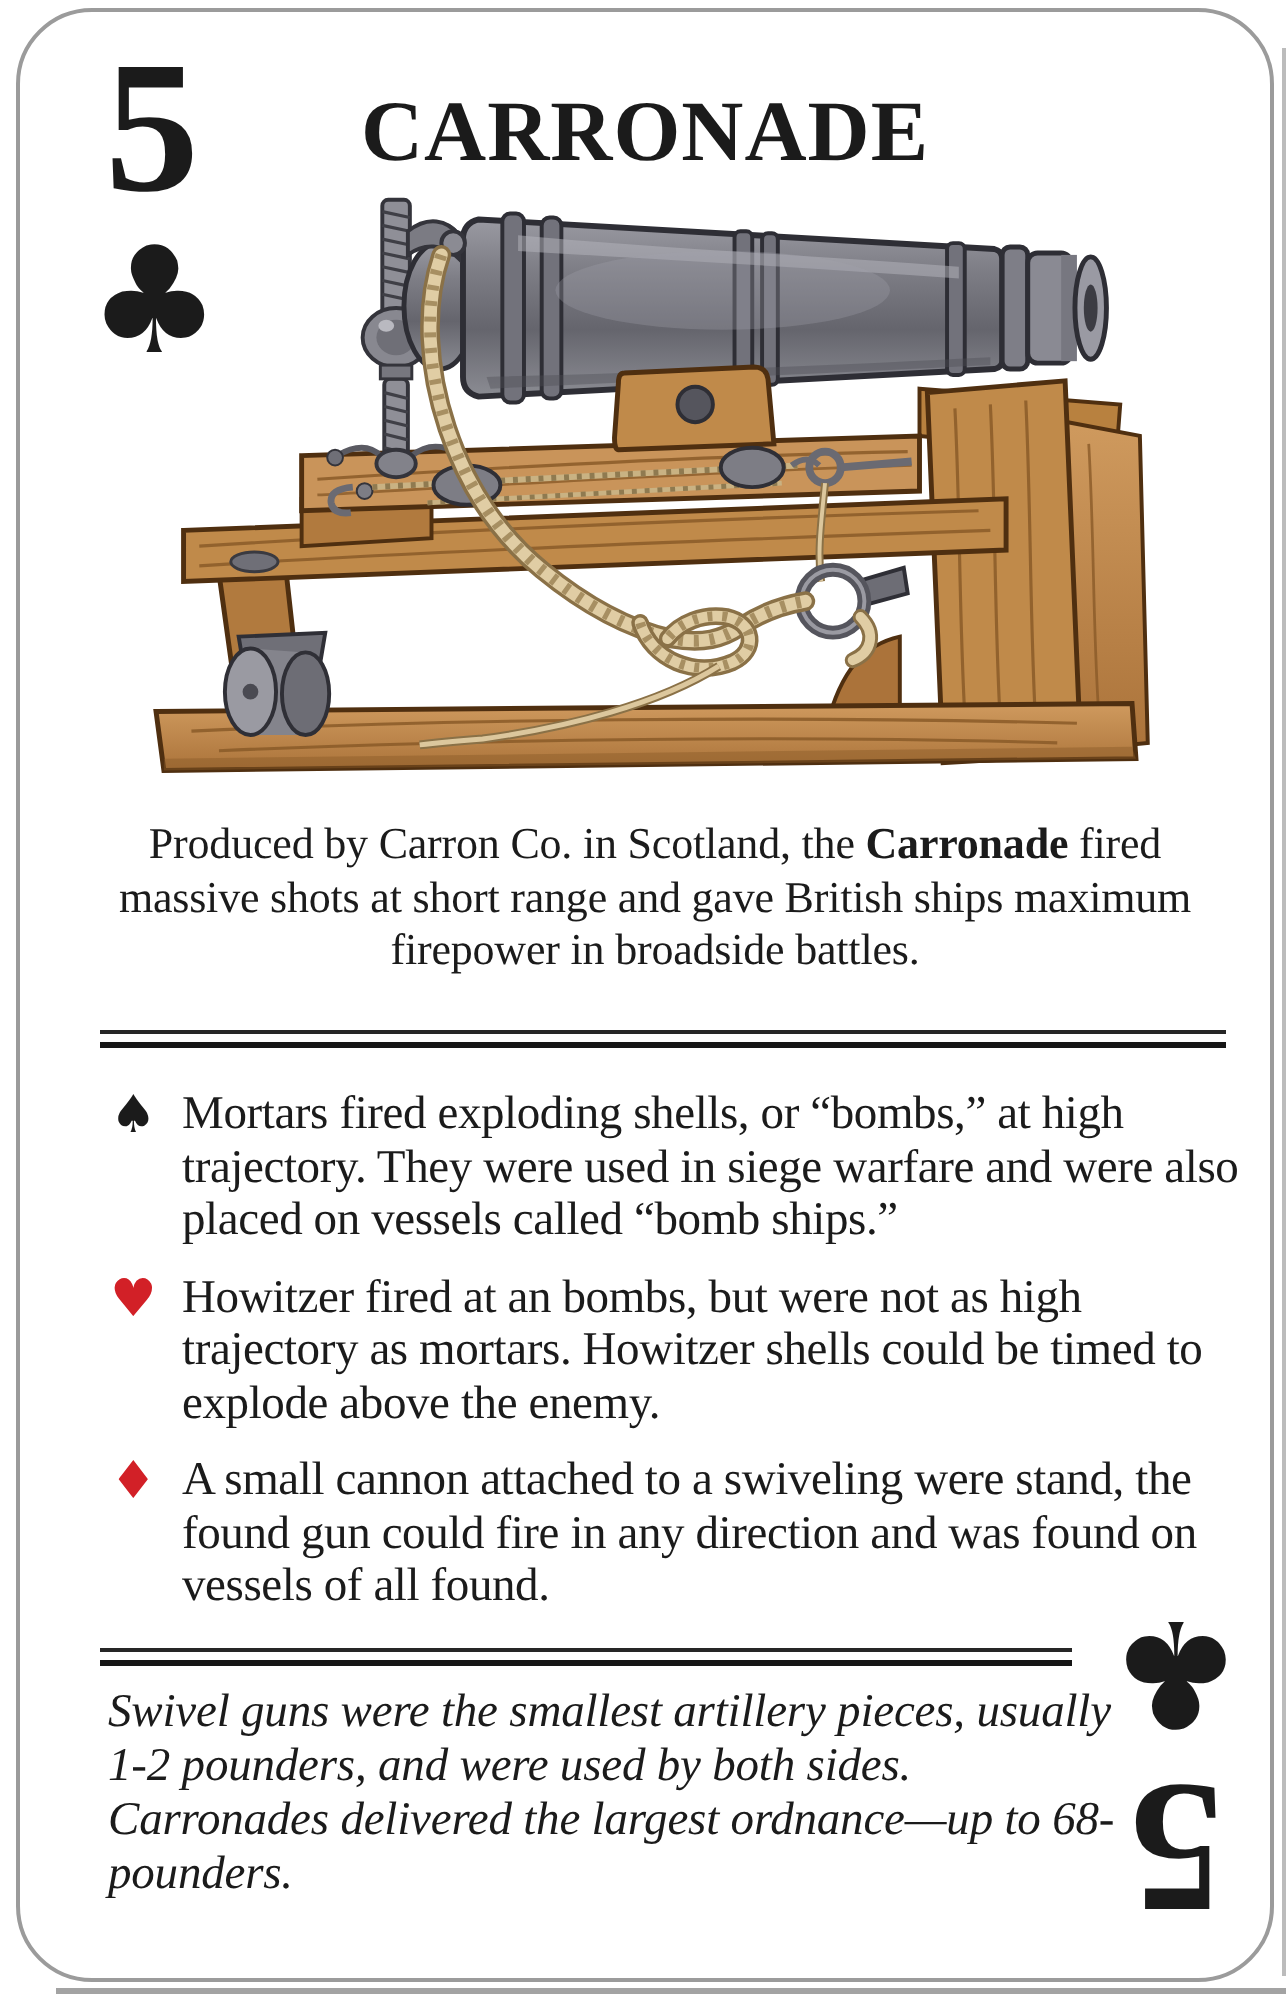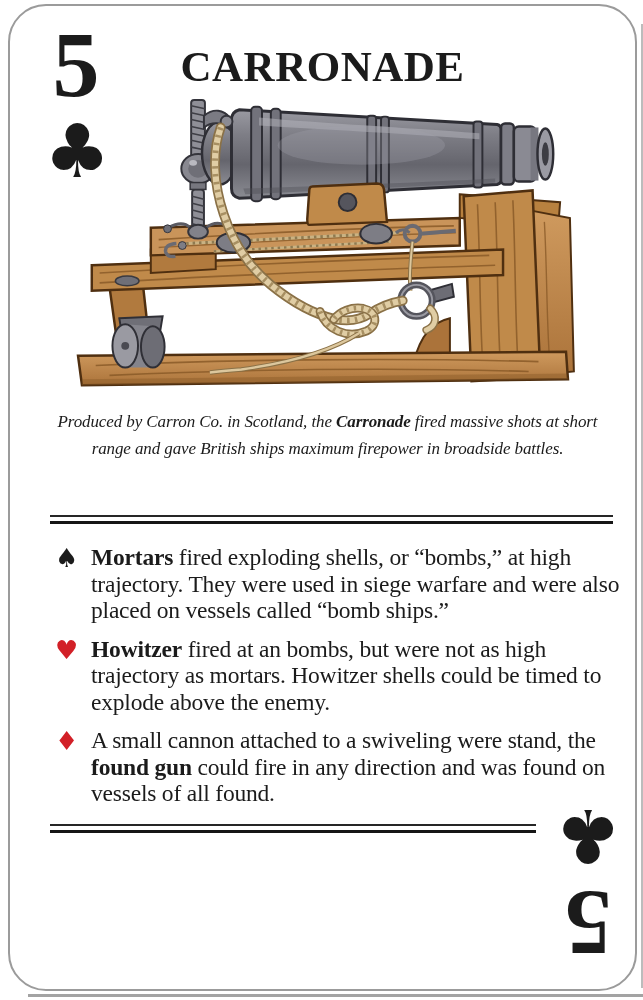--- a/index.html
+++ b/index.html
@@ -16,36 +16,36 @@
   .corner-tl{position:absolute;left:34px;top:16px;width:64px;text-align:center}
   .corner-tl .rank{font-size:94px;line-height:84px;font-weight:bold}
   .corner-tl .suit{font-size:74px;line-height:66px;margin-top:12px;font-family:"DejaVu Sans",sans-serif}
 
   .title{position:absolute;left:0;top:36px;width:100%;text-align:center;
          font-size:43px;font-weight:bold;letter-spacing:.5px}
 
   .illustration{position:absolute;left:56px;top:88px;width:574px;height:305px}
 
   .caption{position:absolute;left:30px;top:403px;width:575px;text-align:center;
-           font-style:italic;font-size:17px;line-height:26.5px;letter-spacing:-.1px}
+           font-size:22px;line-height:26.5px;letter-spacing:-.1px}
   .caption b{font-weight:bold}
 
   .divider{position:absolute;left:40px}
   .divider .l1{height:2px;background:#262626;margin-bottom:4px}
   .divider .l2{height:3px;background:#161616}
   .divider-1{top:509px;width:563px}
   .divider-2{top:818px;width:486px}
 
   .facts{position:absolute;left:44px;top:538px;width:570px;list-style:none}
   .fact{position:relative;padding-left:37px;font-size:23.5px;line-height:26.5px;
         letter-spacing:-.2px;margin-bottom:12px}
   .fact .marker{position:absolute;left:1px;top:1px;font-size:26px;line-height:26px;
         font-family:"DejaVu Sans",sans-serif}
   .fact.red .marker{color:#d22027}
-  .fact b{font-weight:bold}
+  .fact b{font-weight:normal}
 
   .footer{position:absolute;left:44px;top:837px;width:506px;font-style:italic;
           font-size:23.5px;line-height:27px;letter-spacing:-.1px}
 
   
   .corner-br{position:absolute;left:544px;top:798px;width:68px;text-align:center;
              transform:rotate(180deg)}
   .corner-br .rank{font-size:94px;line-height:84px;font-weight:bold}
   .corner-br .suit{font-size:74px;line-height:64px;margin-top:14px;font-family:"DejaVu Sans",sans-serif}
 </style>
@@ -195,20 +195,21 @@
       <li class="fact red">
         <span class="marker">♦</span><span>A small cannon attached to a swiveling were stand, the </span><b>found gun</b><span> could fire in any direction and was found on vessels of all found.</span>
       </li>
     </ul>
 
     <div class="divider divider-2">
       <div class="l1"></div>
         <div class="l2"></div>
     </div>
 
+    <p class="footer">Swivel guns were the smallest artillery pieces, usually 1-2 pounders, and were used by both sides. Carronades delivered the largest ordnance—up to 68-pounders.</p>
 
     <div class="corner-br">
       <div class="rank">5</div>
       <div class="suit">♣</div>
     </div>
 
   </div>
 </div>
 
 </body></html>

